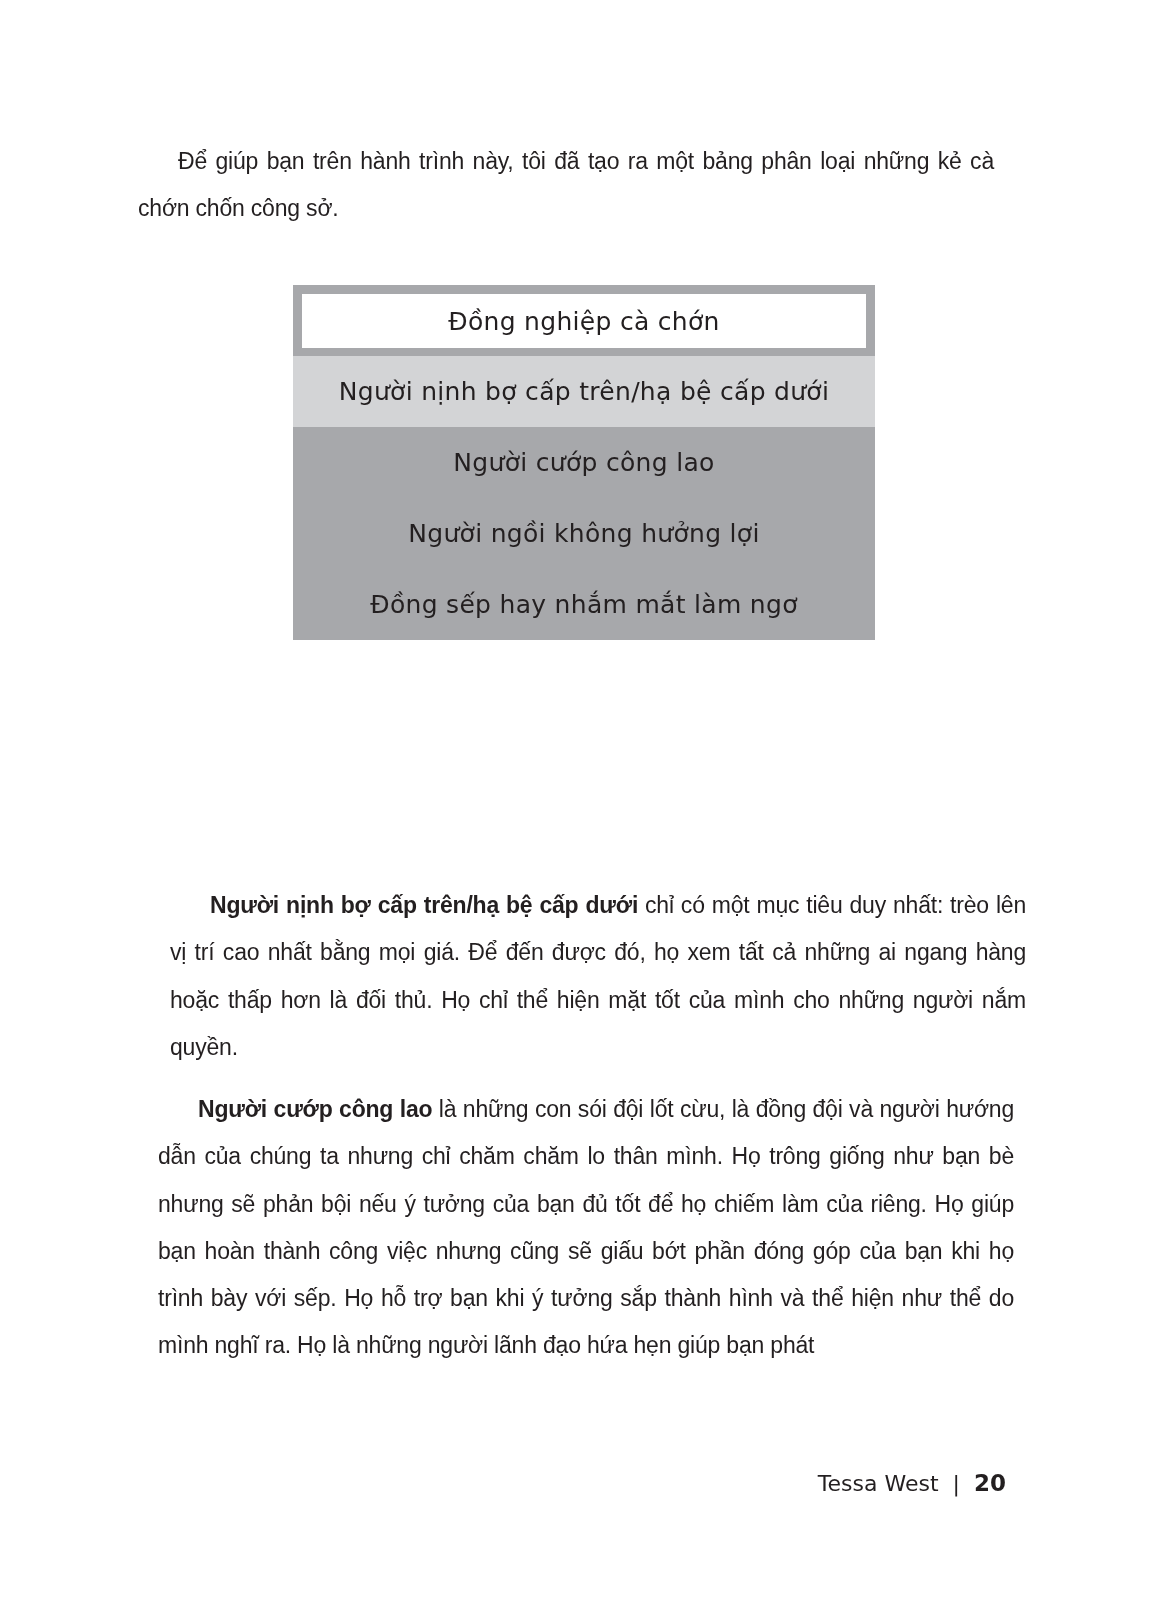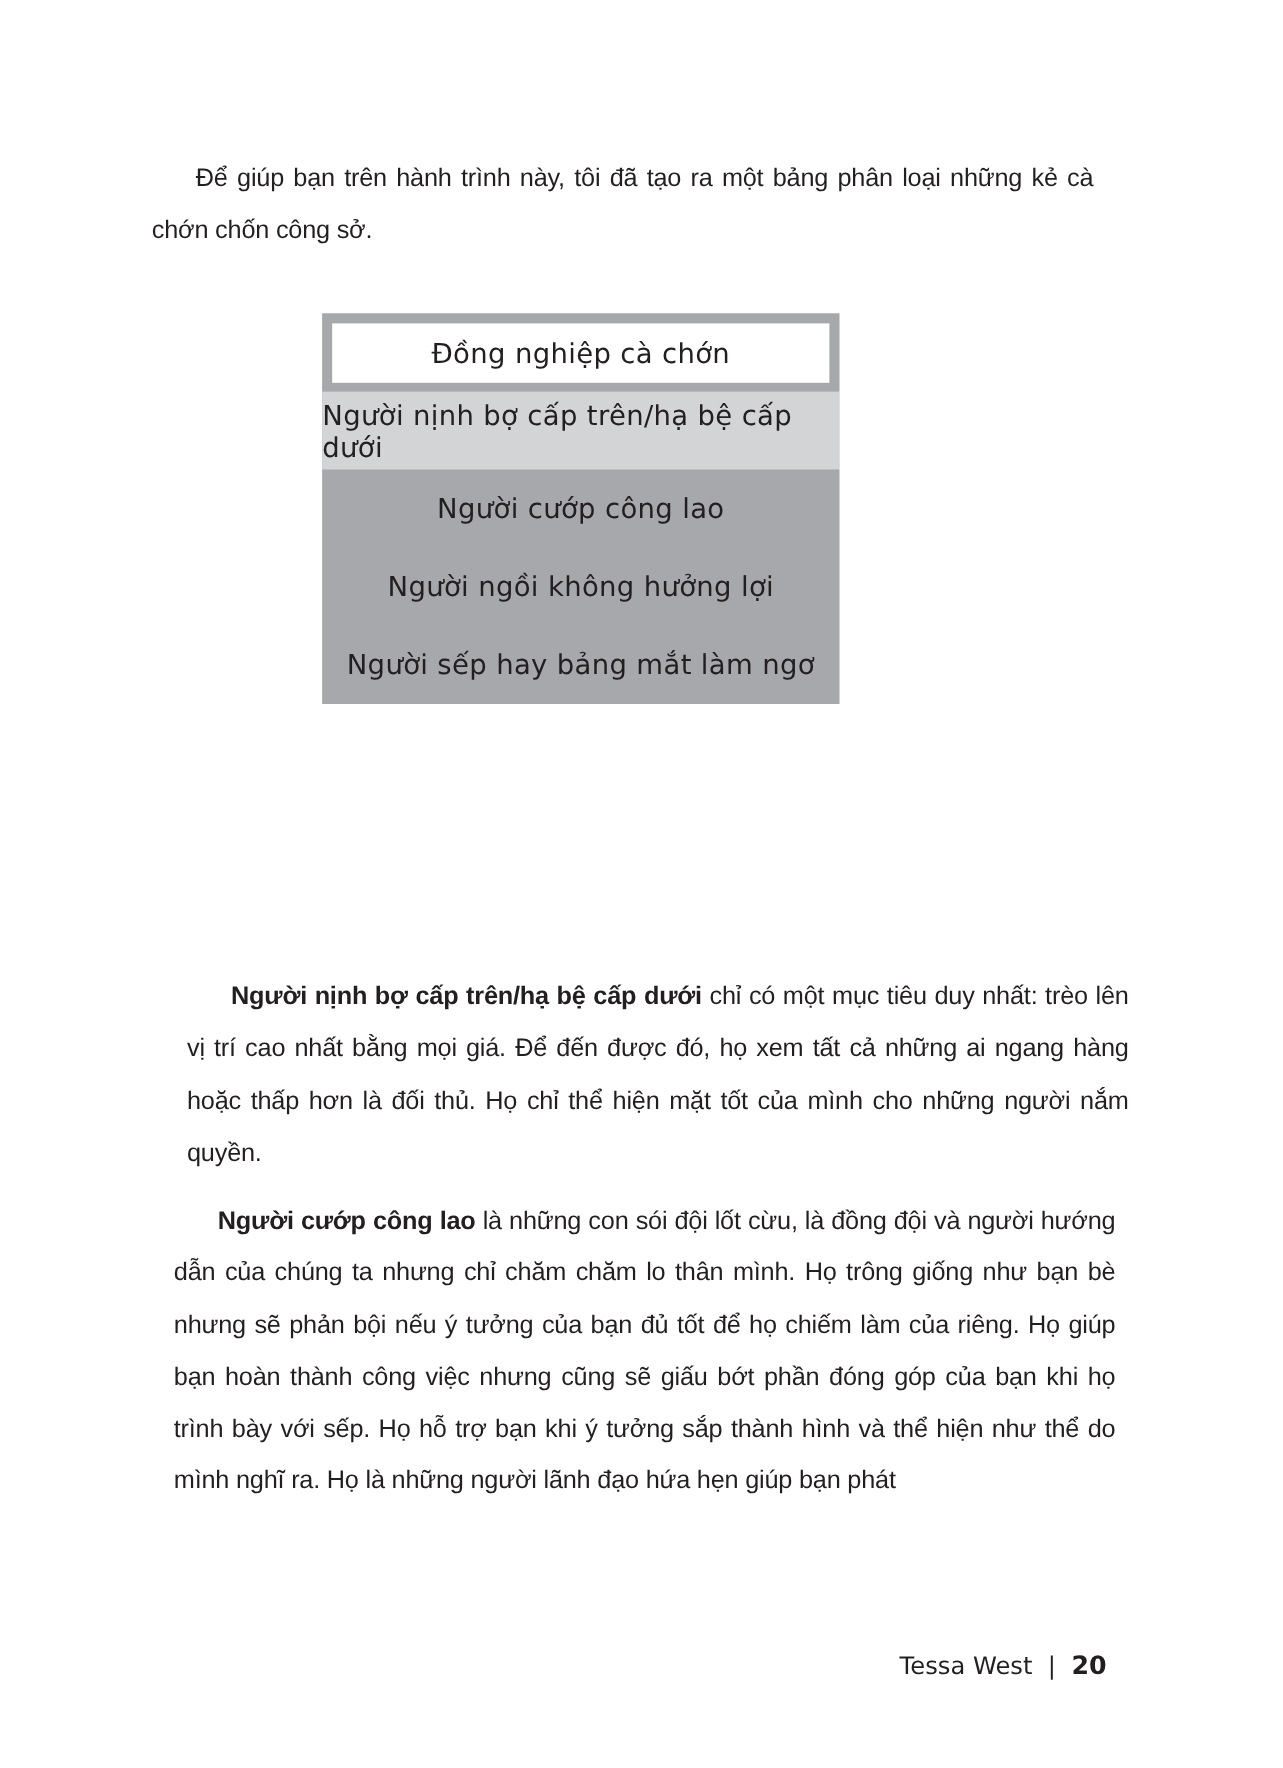--- a/index.html
+++ b/index.html
@@ -13,60 +13,60 @@
     font-size: 23px; line-height: 47.3px; text-align: justify;
     letter-spacing: -0.2px; color: #231f20;
   }
   .text-block p { margin: 0; text-indent: 40px; }
   .text-block b { font-weight: bold; }
   #intro { top: 138px; }
   #para1 { top: 882px; margin-left: 32px; }
   #para2 { top: 1086px; margin-left: 20px; }
 
   .classification-table {
-    position: absolute; left: 293px; top: 285px; width: 470px;
+    position: absolute; left: 293px; top: 285px; width: 582px;
     background: #a7a8ab;
   }
   .table-header {
     height: 71px; background: #a7a8ab; box-sizing: border-box; padding: 9px 9px 8px 9px;
   }
   .table-header-inner {
     background: #ffffff; height: 100%; display: flex; align-items: center; justify-content: center;
     font-family: "DejaVu Sans", sans-serif; font-size: 25px; letter-spacing: 0.3px; color: #231f20;
   }
   .table-row {
     height: 71px; display: flex; align-items: center; justify-content: center;
     font-family: "DejaVu Sans", sans-serif; font-size: 25px; letter-spacing: 0.3px; color: #231f20;
   }
   .table-row.light { background: #d3d4d6; }
   .table-row.dark { background: #a7a8ab; }
 
   .footer {
     position: absolute; right: 160px; top: 1470px;
     font-family: "DejaVu Sans", sans-serif; font-size: 22px; color: #231f20;
-    display: flex; align-items: center; gap: 14px; margin-top: 32px;
+    display: flex; align-items: center; gap: 14px;
   }
   .footer .sep { font-size: 22px; }
   .footer .page-num { font-weight: bold; font-size: 23px; }
 </style>
 </head>
 <body>
 
 <div class="text-block" id="intro">
   <p>Để giúp bạn trên hành trình này, tôi đã tạo ra một bảng phân loại những kẻ cà chớn chốn công sở.</p>
 </div>
 
 <div class="classification-table">
   <div class="table-header">
     <div class="table-header-inner">Đồng nghiệp cà chớn</div>
   </div>
   <div class="table-row light">Người nịnh bợ cấp trên/hạ bệ cấp dưới</div>
   <div class="table-row dark">Người cướp công lao</div>
   <div class="table-row dark">Người ngồi không hưởng lợi</div>
-  <div class="table-row dark">Người sếp hay bảng mắt làm ngơ</div>
+  <div class="table-row dark">Đồng sếp hay nhắm mắt làm ngơ</div>
 </div>
 
 <div class="text-block" id="para1">
   <p><b>Người nịnh bợ cấp trên/hạ bệ cấp dưới</b><span> chỉ có một mục tiêu duy nhất: trèo lên vị trí cao nhất bằng mọi giá. Để đến được đó, họ xem tất cả những ai ngang hàng hoặc thấp hơn là đối thủ. Họ chỉ thể hiện mặt tốt của mình cho những người nắm quyền.</span></p>
 </div>
 
 <div class="text-block" id="para2">
   <p><b>Người cướp công lao</b><span> là những con sói đội lốt cừu, là đồng đội và người hướng dẫn của chúng ta nhưng chỉ chăm chăm lo thân mình. Họ trông giống như bạn bè nhưng sẽ phản bội nếu ý tưởng của bạn đủ tốt để họ chiếm làm của riêng. Họ giúp bạn hoàn thành công việc nhưng cũng sẽ giấu bớt phần đóng góp của bạn khi họ trình bày với sếp. Họ hỗ trợ bạn khi ý tưởng sắp thành hình và thể hiện như thể do mình nghĩ ra. Họ là những người lãnh đạo hứa hẹn giúp bạn phát</span></p>
 </div>
 

